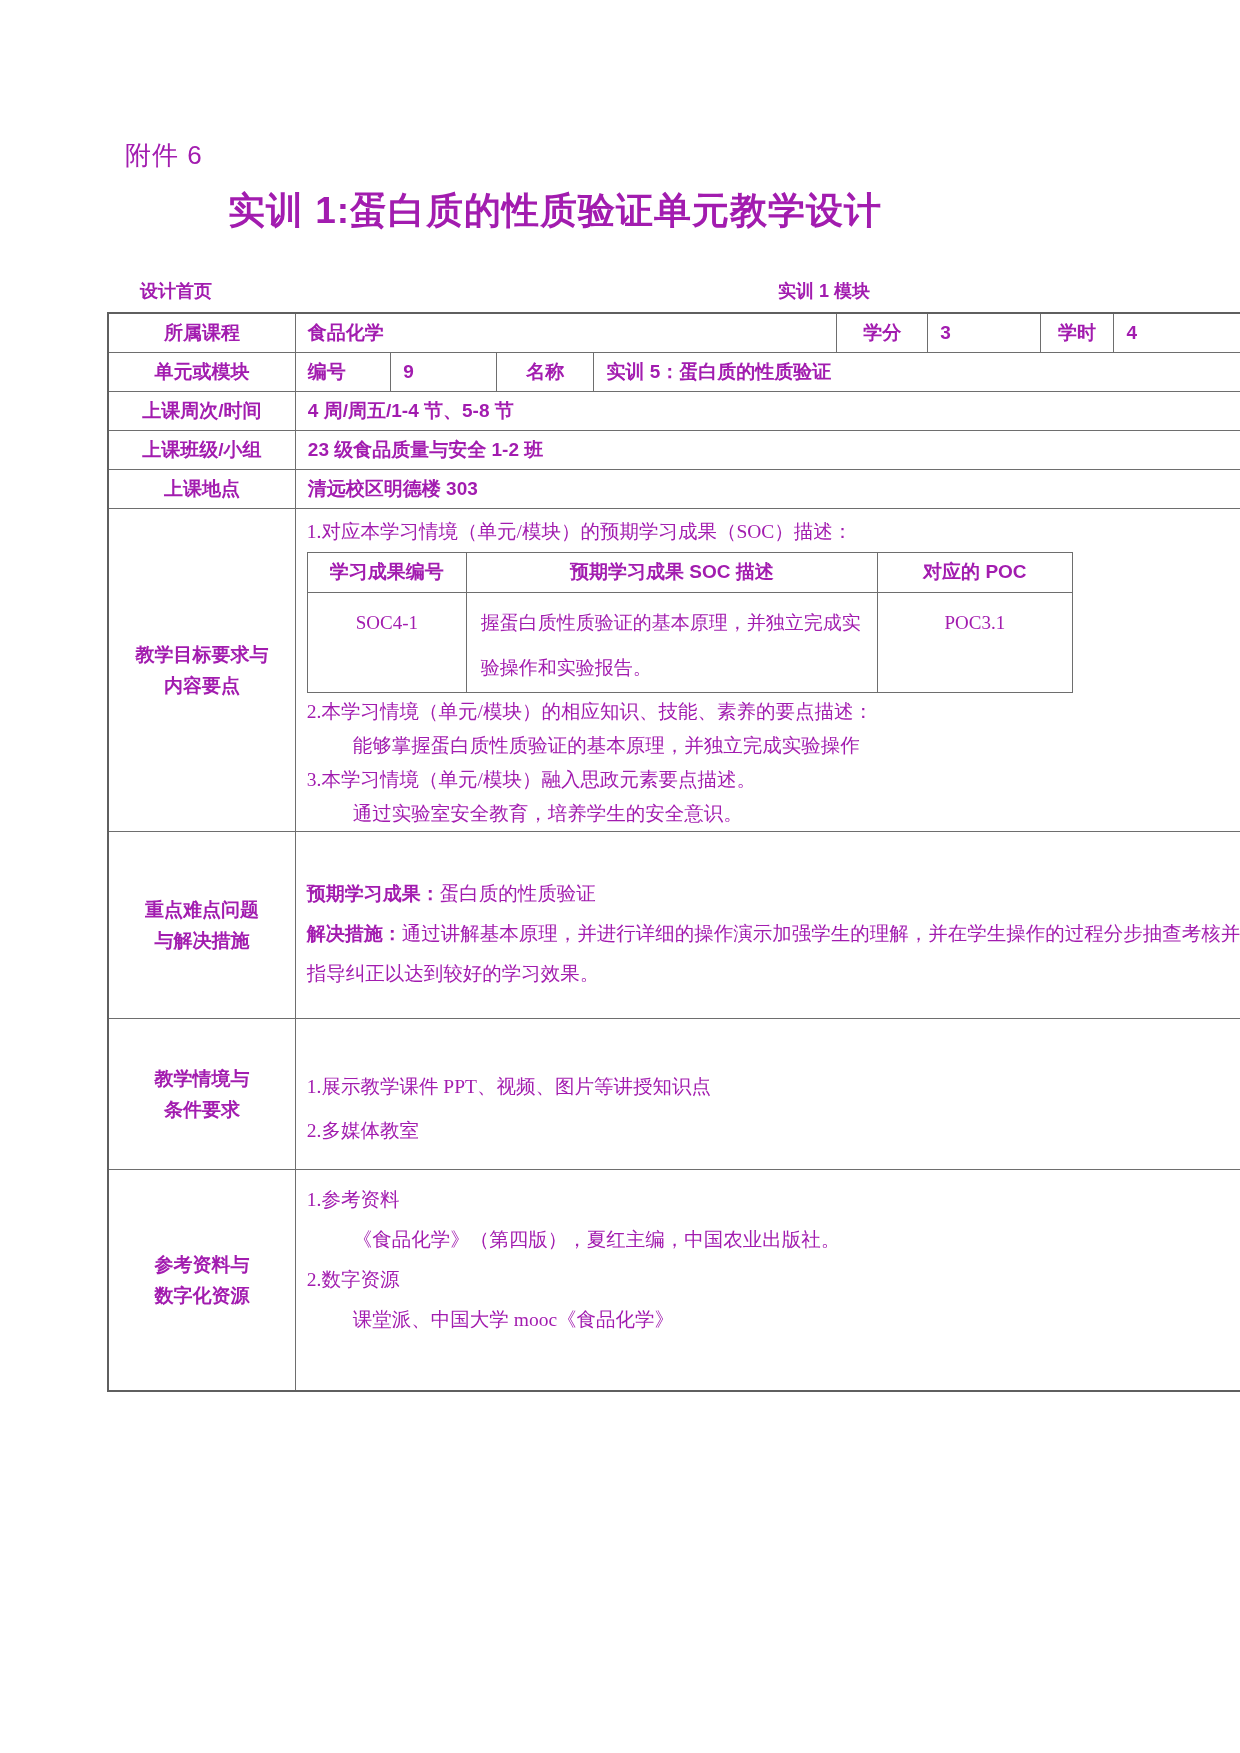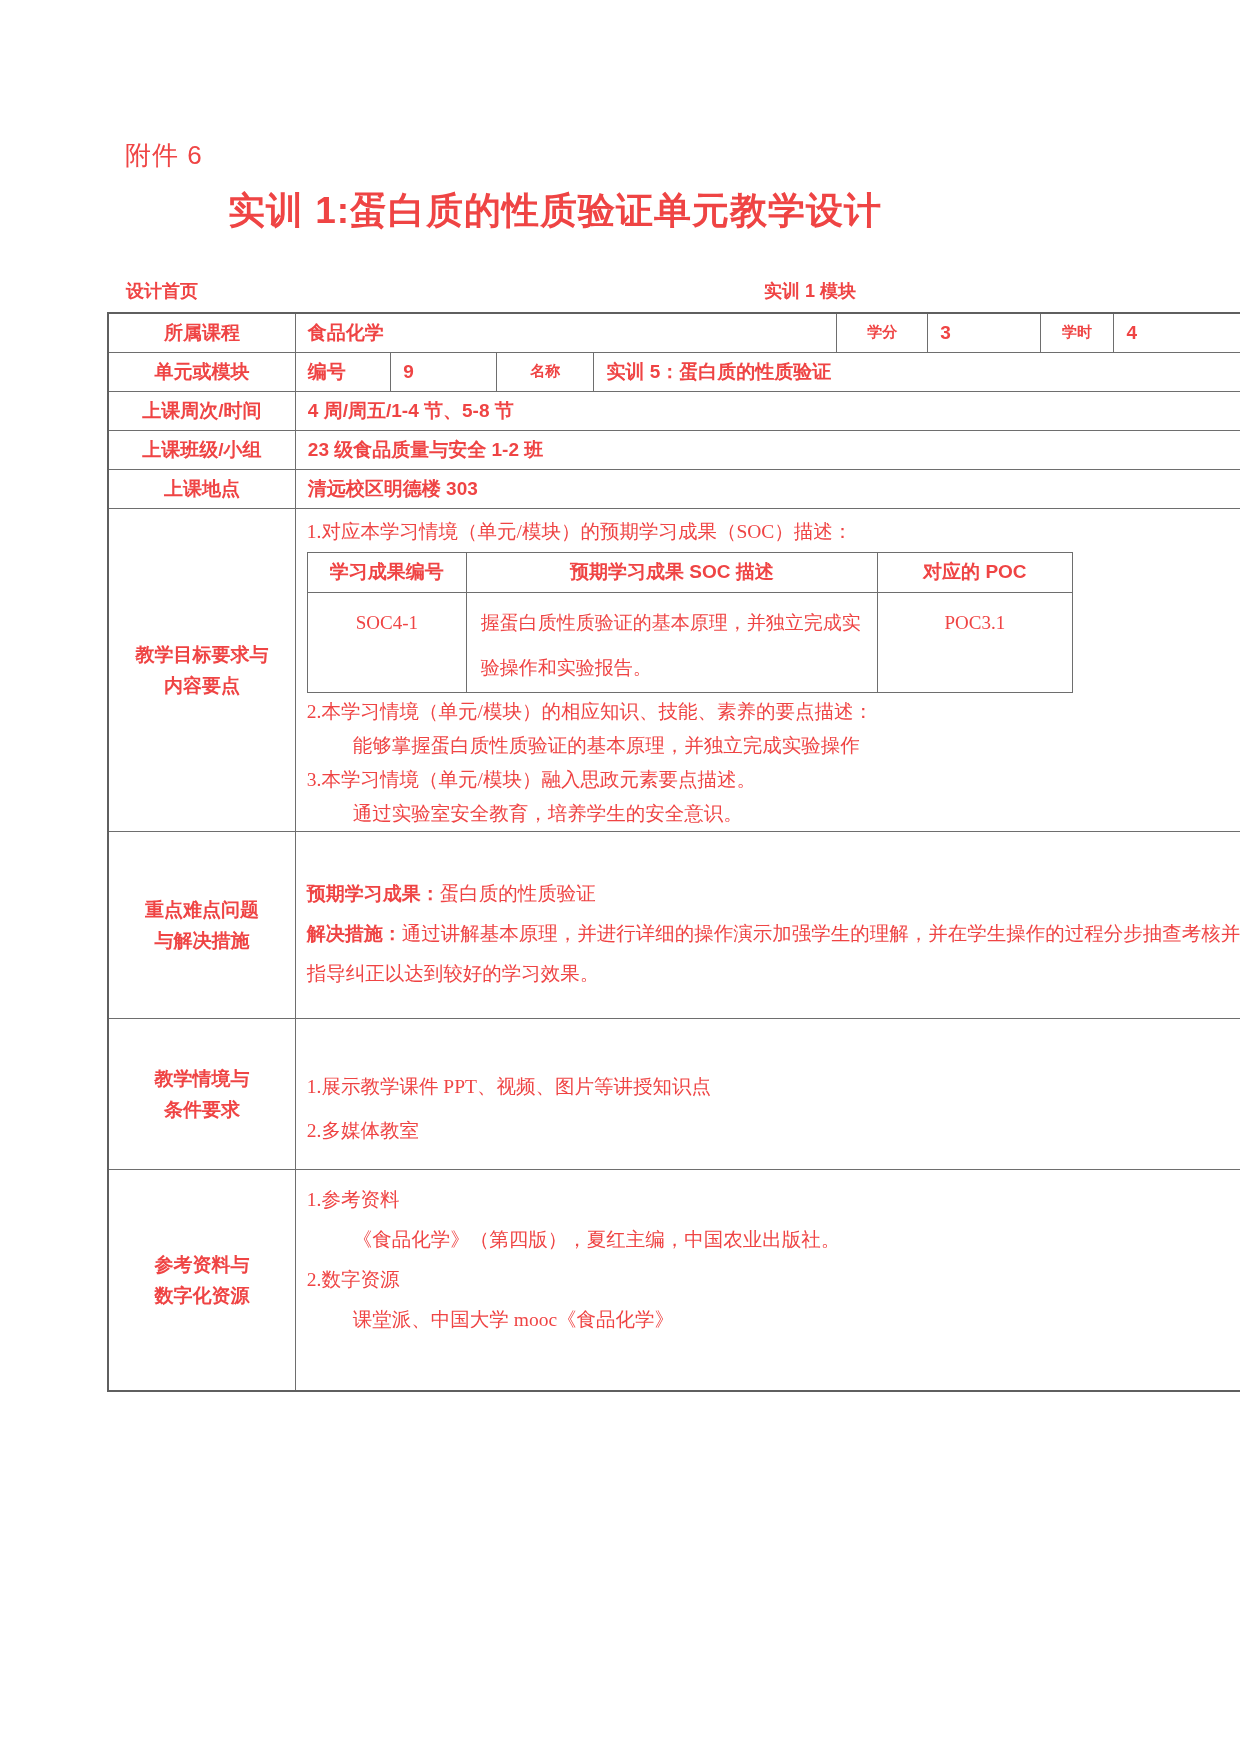--- a/index.html
+++ b/index.html
@@ -1,30 +1,30 @@
 <!DOCTYPE html>
 <html><head>
 <meta charset="utf-8">
 <style>
   html,body { margin:0; padding:0; background:#ffffff; }
   .page {
     position:relative; width:1240px; height:1753px; background:#ffffff;
-    color:#ef4444; font-family:"Liberation Sans", sans-serif; overflow:hidden;
+    color:#a21caf; font-family:"Liberation Sans", sans-serif; overflow:hidden;
   }
   .attachment {
     position:absolute; left:125px; top:138px;
     font-size:26px; letter-spacing:1px;
   }
   .main-title {
     position:absolute; left:0; top:186px; width:1110px;
     text-align:center; font-size:37px; font-weight:bold; letter-spacing:1px;
     font-family:"Liberation Sans", sans-serif;
   }
   .subheader {
-    position:absolute; left:93px; top:279px; width:1026px;
+    position:absolute; left:107px; top:279px; width:1026px;
     display:flex; justify-content:space-between;
     font-weight:bold; font-size:18px;
   }
   .subheader .left  { margin-left:33px; }
   .subheader .right { margin-right:263px; }
 
   table.doc-table {
     position:absolute; left:107px; top:312px;
     border-collapse:collapse; table-layout:fixed; width:1167px;
     border:2px solid #5f5f5f;
@@ -32,21 +32,21 @@
   table.doc-table > tbody > tr > td {
     border:1.5px solid #6e6e6e; padding:0; vertical-align:middle;
     overflow:hidden;
   }
   .lbl {
     font-weight:bold; font-size:19px; text-align:center; line-height:31px;
   }
   .val-b {
     font-weight:bold; font-size:19px; text-align:left; padding-left:12px !important;
   }
-  .hdr-c { font-weight:bold; font-size:15px; text-align:center; }
+  .hdr-c { font-weight:bold; font-size:19px; text-align:center; }
 
   .body-cell {
     vertical-align:top !important;
     font-family:"Liberation Serif", serif; font-size:19.5px;
     padding:6px 10px 0 11px !important;
   }
   .line { line-height:34px; white-space:nowrap; }
   .indent { padding-left:46px; }
 
   table.soc-table {

